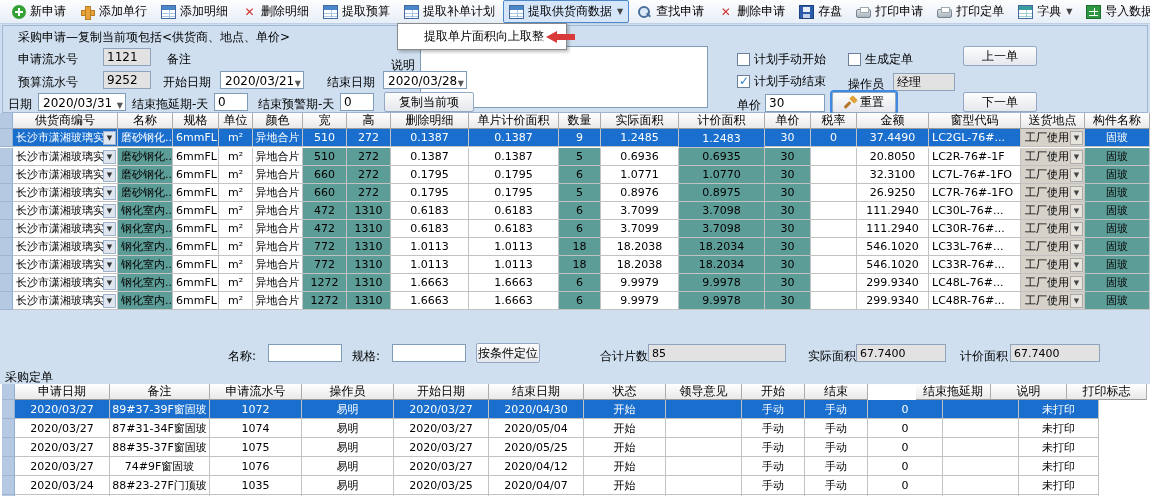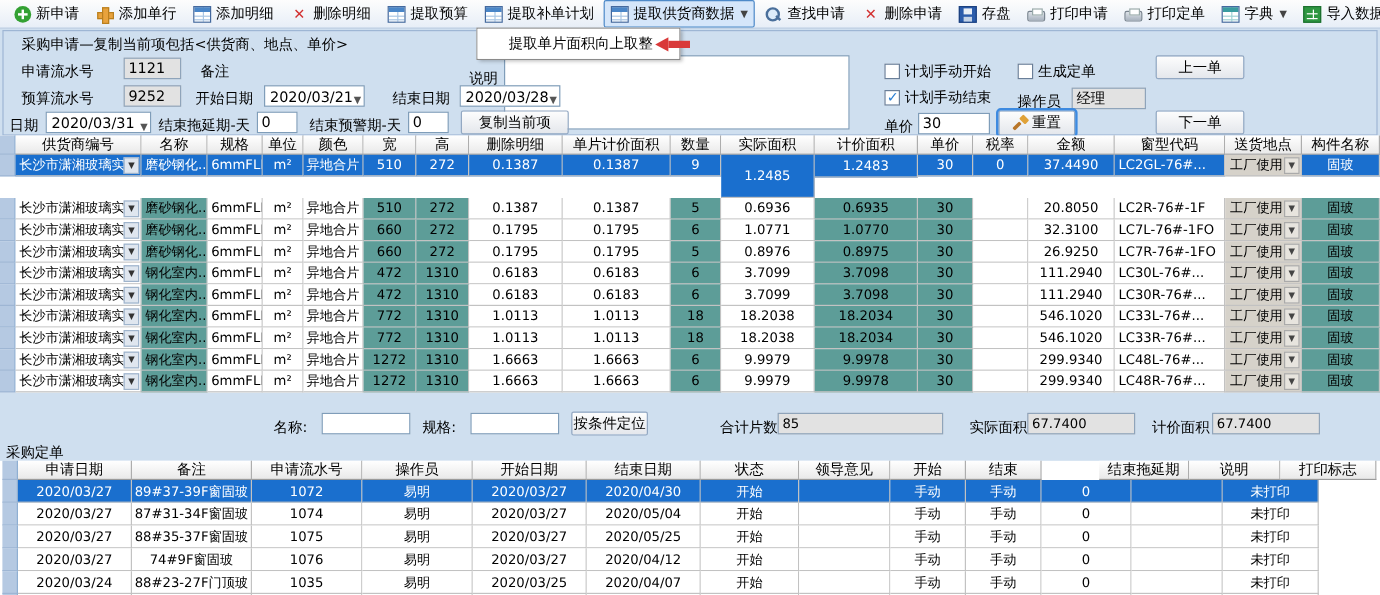--- a/index.html
+++ b/index.html
@@ -271,21 +271,21 @@
         </div>
         <div class="g-cell teal left" style="width: 55px; height: 18px;">磨砂钢化...</div>
         <div class="g-cell left" style="width: 46px; height: 18px;">6mmFLE...</div>
         <div class="g-cell " style="width: 34px; height: 18px;">m²</div>
         <div class="g-cell " style="width: 50px; height: 18px;">异地合片</div>
         <div class="g-cell teal" style="width: 44px; height: 18px;">510</div>
         <div class="g-cell teal" style="width: 44px; height: 18px;">272</div>
         <div class="g-cell " style="width: 78px; height: 18px;">0.1387</div>
         <div class="g-cell " style="width: 90px; height: 18px;">0.1387</div>
         <div class="g-cell teal" style="width: 42px; height: 18px;">9</div>
-        <div class="g-cell " style="width: 78px; height: 36px; text-align: right;">1.2485</div>
+        <div class="g-cell " style="width: 78px; height: 18px; text-align: right;">1.2485</div>
         <div class="g-cell teal" style="width: 86px; height: 19px;">1.2483</div>
         <div class="g-cell teal" style="width: 46px; height: 18px;">30</div>
         <div class="g-cell " style="width: 46px; height: 18px;">0</div>
         <div class="g-cell " style="width: 72px; height: 18px;">37.4490</div>
         <div class="g-cell left" style="width: 92px; height: 18px;">LC2GL-76#...</div>
         <div class="g-cell combo-grey" style="width: 64px; height: 18px;">
           <span style="overflow:hidden;white-space:nowrap;">工厂使用</span>
           <span class="cell-arr">▼</span>
         </div>
         <div class="g-cell teal" style="width: 65px; height: 18px;">固玻</div>

